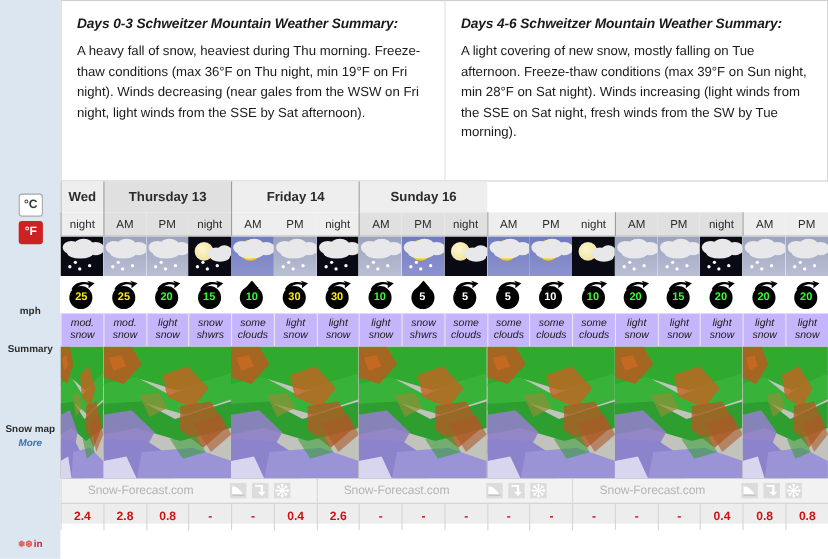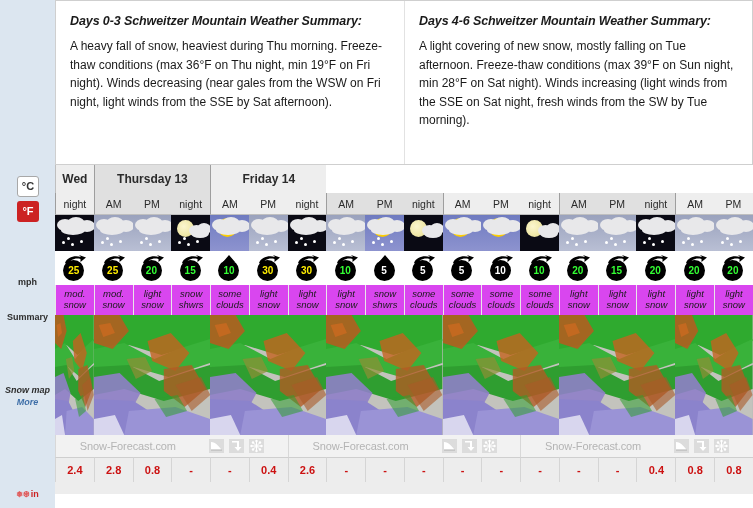--- a/index.html
+++ b/index.html
@@ -44,21 +44,21 @@
     cursor: pointer;
   }
   .unit-f {
     top: 201px; height: 21px; line-height: 21px;
     background: #cc2222; border-radius: 3px;
     color: #fff; font-size: 11px; font-weight: bold; text-align: center;
     cursor: pointer;
   }
   .lbl-mph { top: 277px; }
   .lbl-summary { top: 312px; }
-  .lbl-snowmap { top: 385px; font-style: italic; }
+  .lbl-snowmap { top: 385px; }
   .lbl-more {
     top: 397px; color: #3f6fa8; font-style: italic; font-weight: bold;
     font-size: 9px; cursor: pointer;
   }
   .lbl-snowin { top: 489px; color: #cc2222; font-size: 9px; }
   .flake-ico { color: #e05b5b; font-size: 8px; margin-right: 1px; }
 
   
   .main { flex: 1; position: relative; background: #fff; }
 
@@ -128,21 +128,21 @@
   .windcircle {
     position: absolute; left: 2px; top: 5px;
     width: 21px; height: 21px; border-radius: 50%;
     background: #000;
     display: flex; align-items: center; justify-content: center;
     font-size: 10px; font-weight: bold; line-height: 1;
   }
   .windarrow { position: absolute; left: 0; top: 0; width: 26px; height: 14px; }
 
   
-  .sumrow { height: 30px; background: #d946ef; }
+  .sumrow { height: 30px; background: #c4b5fd; }
   .sumcell {
     height: 30px; text-align: center;
     font-size: 9.5px; font-style: italic; color: #1a1a1a;
     line-height: 11px; padding-top: 3px;
     border-left: 1px solid #e8e8e8;
   }
 
   
   .maprow { height: 120px; }
   .mapcell { height: 120px; position: relative; overflow: hidden; background: #b9b9b9; }
@@ -158,21 +158,21 @@
   .wmtext {
     font-size: 11px; color: #b4b4b4; letter-spacing: -0.1px;
     margin-right: 28px;
   }
   .wmbtn {
     width: 15px; height: 14px; background: #dcdcdc; position: relative;
     cursor: pointer; flex: 0 0 auto;
   }
 
   
-  .snowrow { height: 37px; background: #ededed; }
+  .snowrow { height: 19px; background: #ededed; }
   .snowcell {
     height: 25px; line-height: 25px; text-align: center;
     font-size: 11px; font-weight: bold; color: #cc1111;
     border-left: 1px solid #d5d5d5;
     border-top: 1px solid #cfcfcf;
   }
 </style>
 </head>
 <body>
 
@@ -202,20 +202,21 @@
       <div class="summary-col">
         <div class="summary-title">Days 4-6 Schweitzer Mountain Weather Summary:</div>
         <div class="summary-body">A light covering of new snow, mostly falling on Tue afternoon. Freeze-thaw conditions (max 39°F on Sun night, min 28°F on Sat night). Winds increasing (light winds from the SSE on Sat night, fresh winds from the SW by Tue morning).</div>
       </div>
     </div>
 
     <div class="rowline" id="day-header-row">
         <div class="dayhdr shade-a" style="width: 38.7778px; flex: 0 0 38.7778px;">Wed</div>
         <div class="dayhdr shade-b daysep" style="width: 116.333px; flex: 0 0 116.333px;">Thursday 13</div>
         <div class="dayhdr shade-a daysep" style="width: 116.333px; flex: 0 0 116.333px;">Friday 14</div>
+        <div class="dayhdr shade-a daysep" style="width: 116.333px; flex: 0 0 116.333px;">Sunday 16</div>
       </div>
 
     <div class="rowline" id="time-header-row">
         <div class="timehdr shade-a daysep" style="width: 38.7778px; flex: 0 0 38.7778px;">night</div>
         <div class="timehdr shade-b daysep" style="width: 38.7778px; flex: 0 0 38.7778px;">AM</div>
         <div class="timehdr shade-b" style="width: 38.7778px; flex: 0 0 38.7778px;">PM</div>
         <div class="timehdr shade-b" style="width: 38.7778px; flex: 0 0 38.7778px;">night</div>
         <div class="timehdr shade-a daysep" style="width: 38.7778px; flex: 0 0 38.7778px;">AM</div>
         <div class="timehdr shade-a" style="width: 38.7778px; flex: 0 0 38.7778px;">PM</div>
         <div class="timehdr shade-a" style="width: 38.7778px; flex: 0 0 38.7778px;">night</div>

